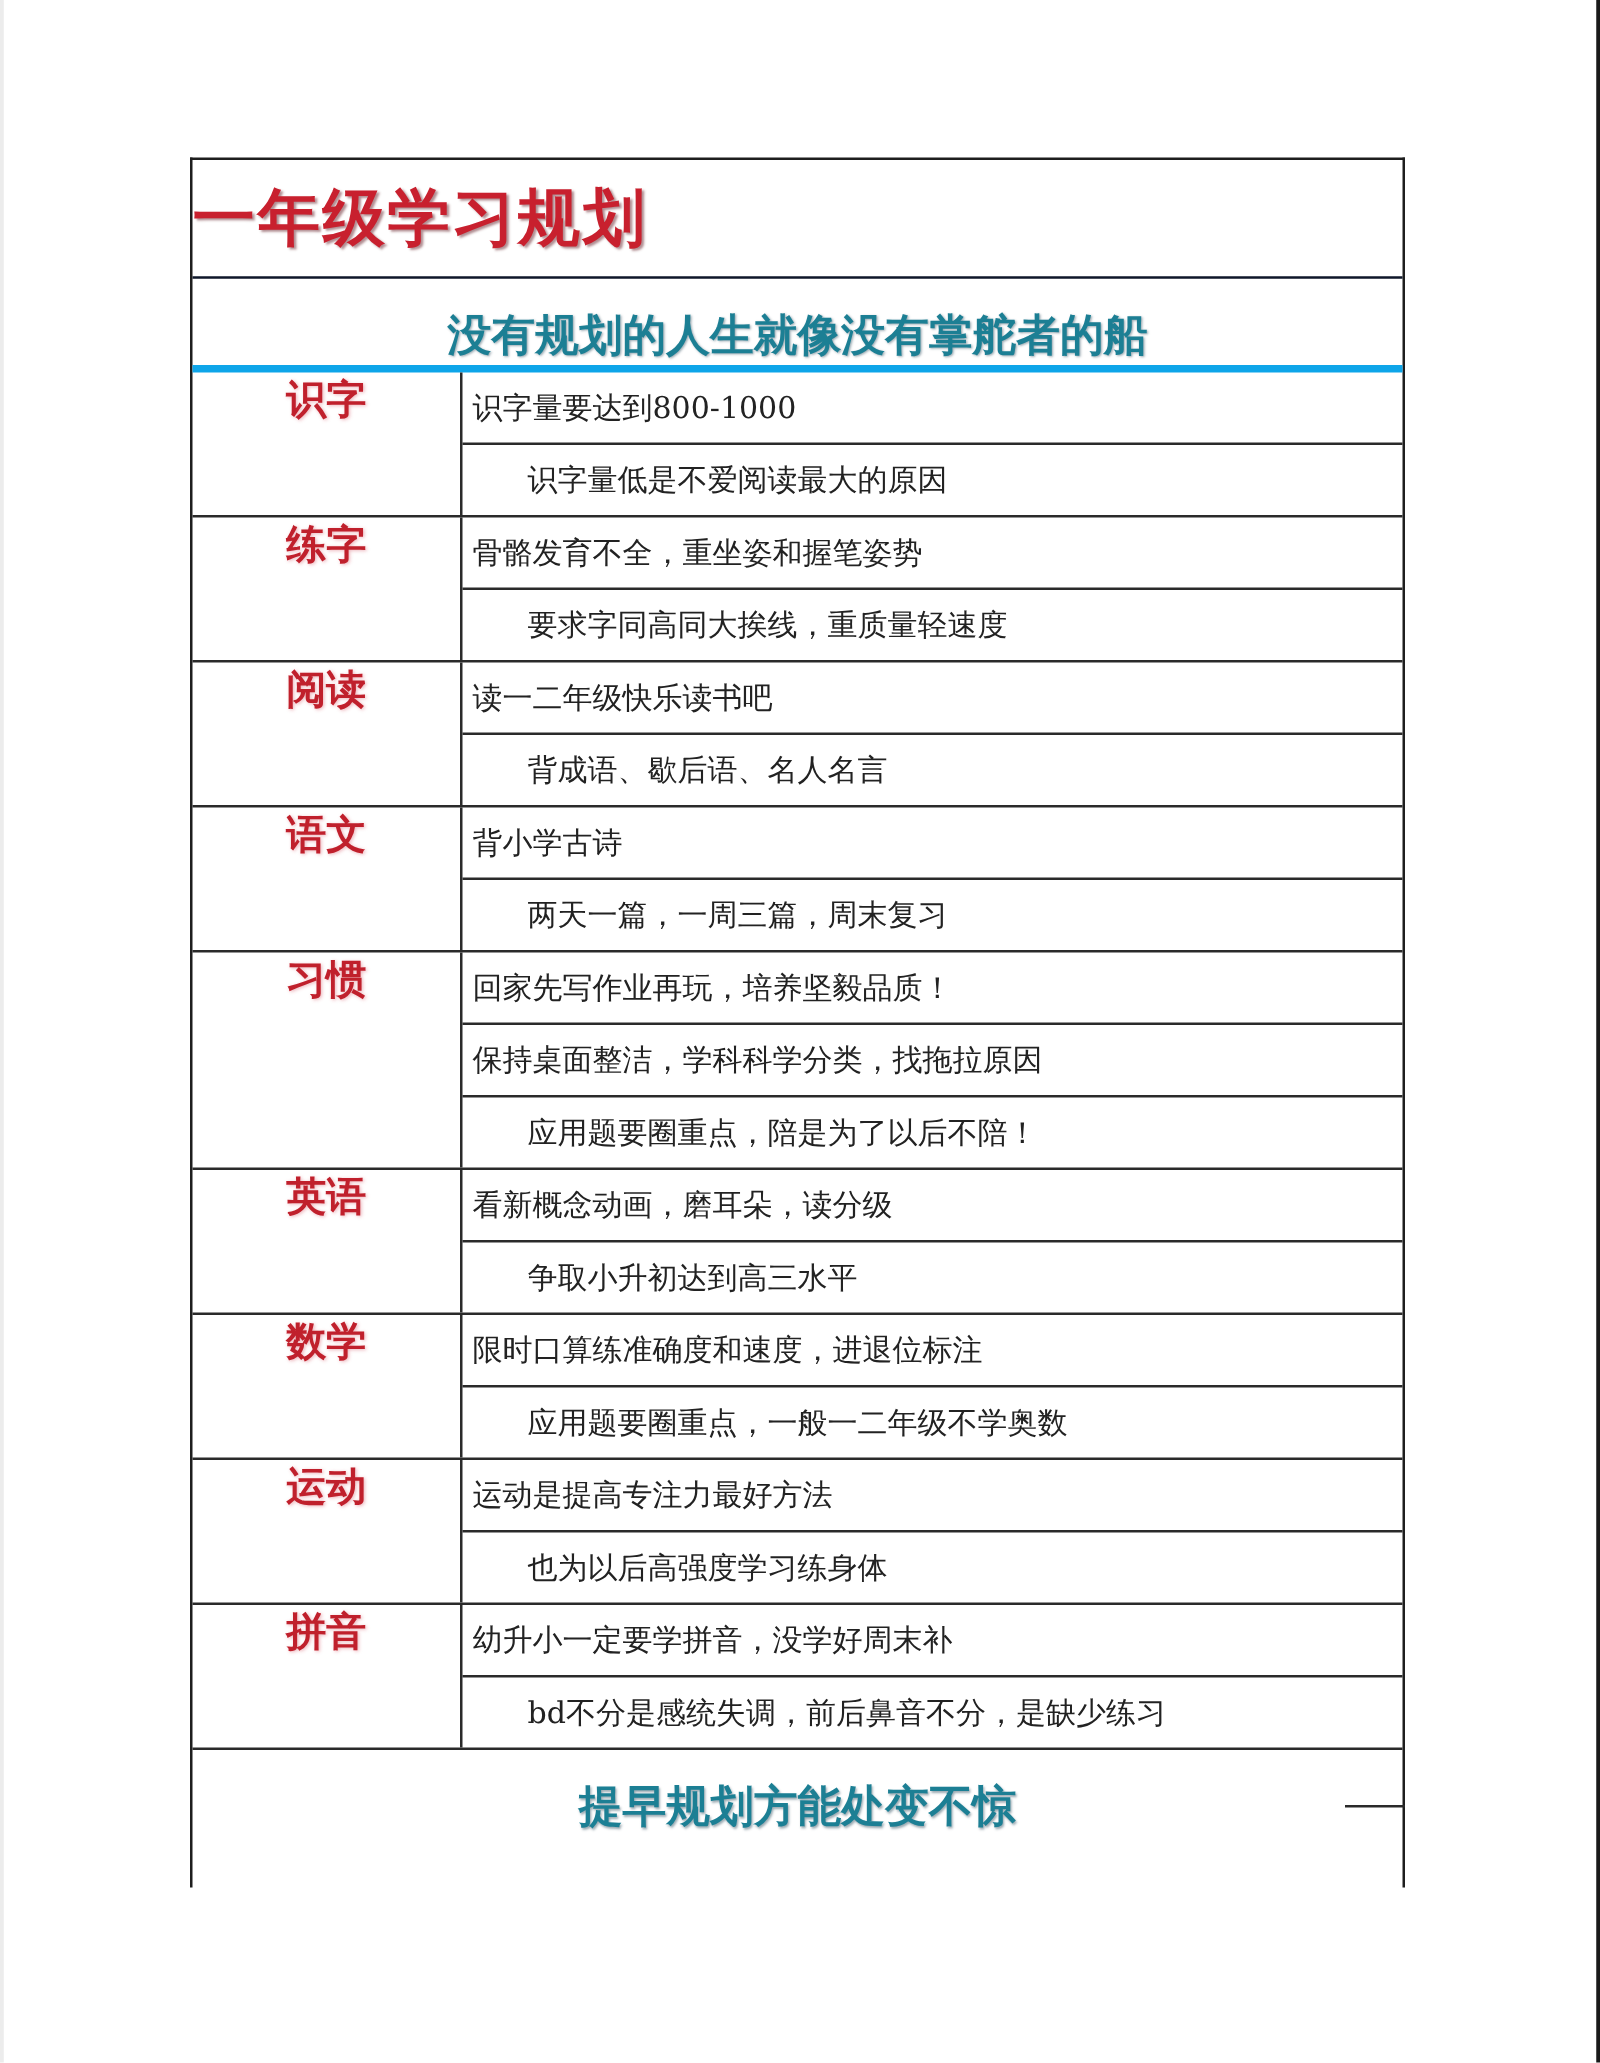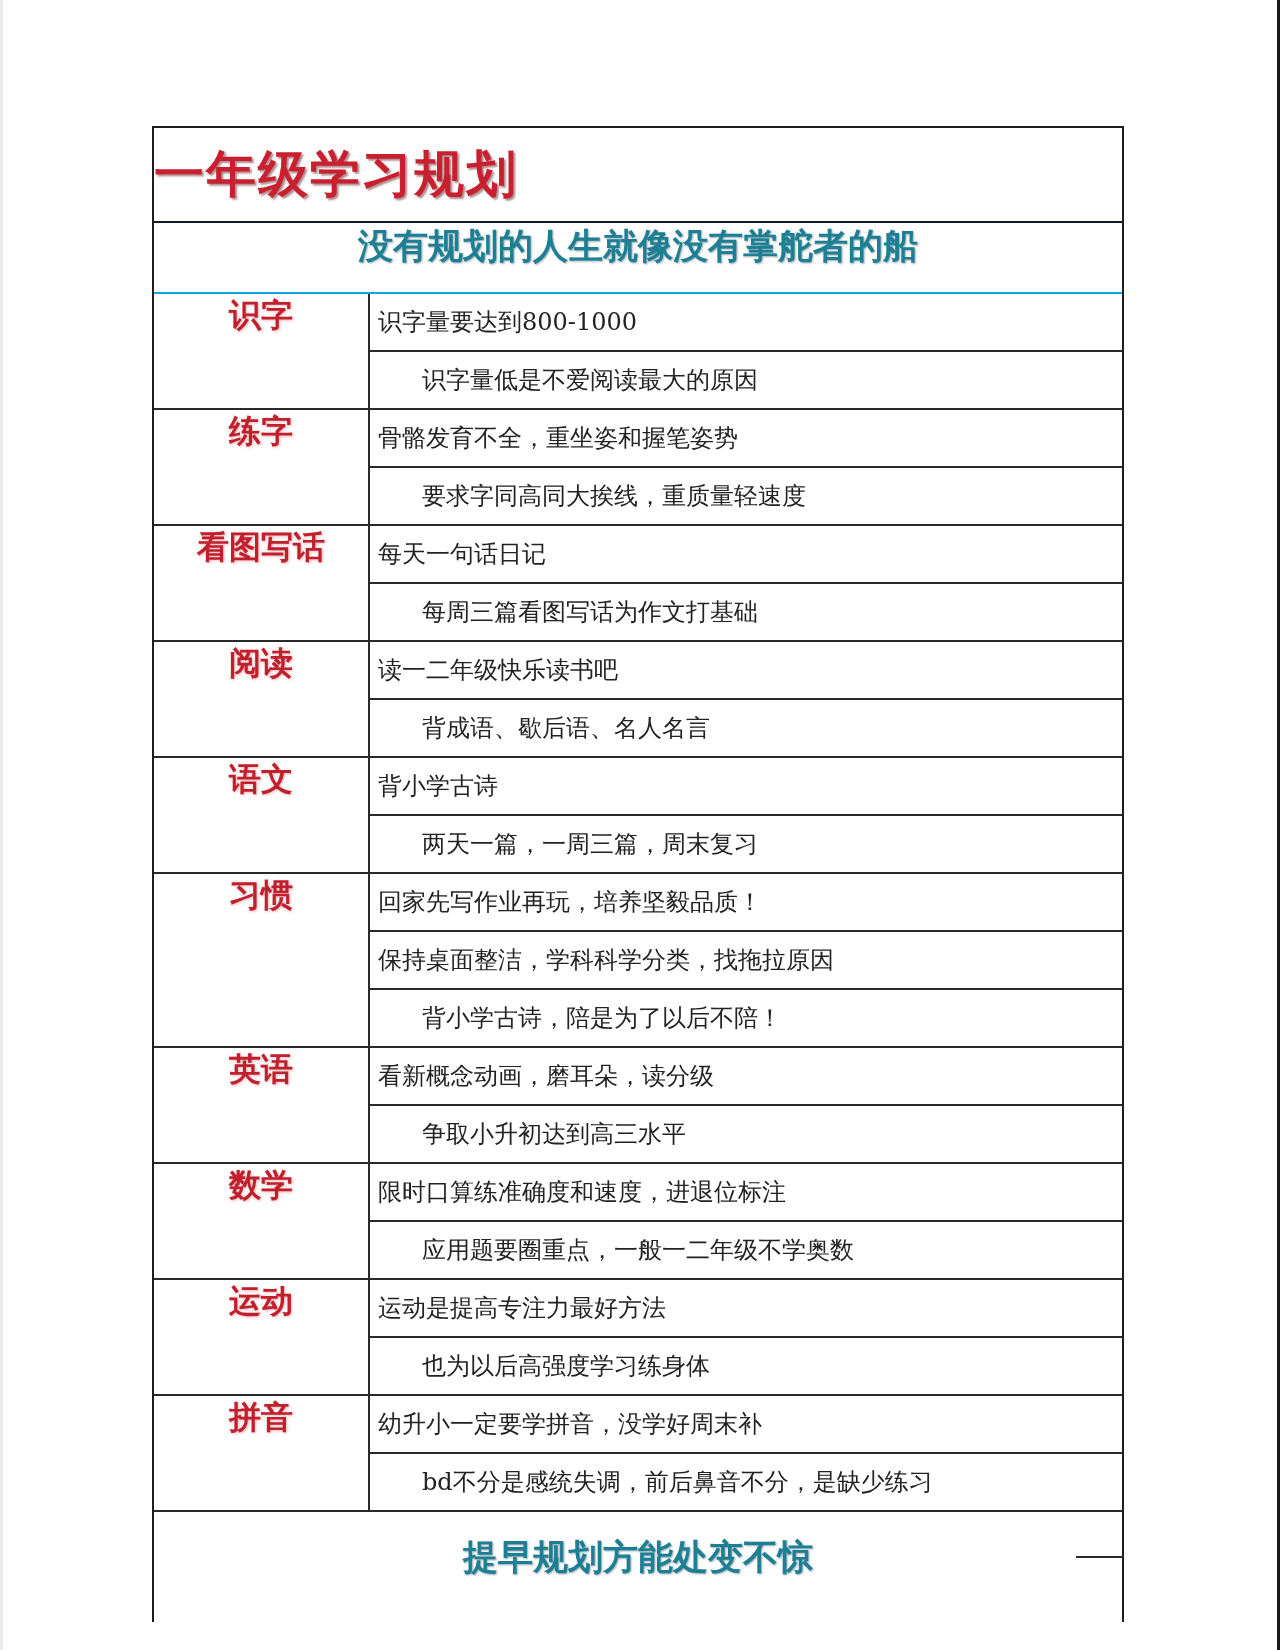--- a/index.html
+++ b/index.html
@@ -44,23 +44,23 @@
     .title-text {
       font-family: "DejaVu Sans", "Liberation Sans", sans-serif;
       font-size: 50px;
       font-weight: bold;
       letter-spacing: 2px;
       color: #c8202e;
       text-shadow: 2px 2px 2px rgba(80, 0, 10, 0.45);
     }
     .subtitle-row {
       height: 69px;
-      border-bottom: 2px solid #0ea5e9;
-      display: flex;
-      align-items: flex-start;
+      border-bottom: 6px solid #0ea5e9;
+      display: flex;
+      align-items: flex-end;
       justify-content: center;
     }
     .subtitle-text, .footer-text {
       font-family: "DejaVu Sans", "Liberation Sans", sans-serif;
       font-size: 35px;
       font-weight: bold;
       color: #1c7f94;
       text-shadow: 1px 1px 2px rgba(0, 40, 60, 0.4);
     }
     .section {
@@ -147,29 +147,20 @@
   <div class="section">
     <div class="section-label">
       <span>练字</span>
     </div>
     <div class="section-items">
       <div class="item">骨骼发育不全，重坐姿和握笔姿势</div>
       <div class="item">要求字同高同大挨线，重质量轻速度</div>
     </div>
   </div>
 
-  <div class="section">
-    <div class="section-label">
-      <span>看图写话</span>
-    </div>
-    <div class="section-items">
-      <div class="item">每天一句话日记</div>
-      <div class="item">每周三篇看图写话为作文打基础</div>
-    </div>
-  </div>
 
   <div class="section">
     <div class="section-label">
       <span>阅读</span>
     </div>
     <div class="section-items">
       <div class="item">读一二年级快乐读书吧</div>
       <div class="item">背成语、歇后语、名人名言</div>
     </div>
   </div>
@@ -184,21 +175,21 @@
     </div>
   </div>
 
   <div class="section">
     <div class="section-label">
       <span>习惯</span>
     </div>
     <div class="section-items">
       <div class="item">回家先写作业再玩，培养坚毅品质！</div>
       <div class="item">保持桌面整洁，学科科学分类，找拖拉原因</div>
-      <div class="item">背小学古诗，陪是为了以后不陪！</div>
+      <div class="item">应用题要圈重点，陪是为了以后不陪！</div>
     </div>
   </div>
 
   <div class="section">
     <div class="section-label">
       <span>英语</span>
     </div>
     <div class="section-items">
       <div class="item">看新概念动画，磨耳朵，读分级</div>
       <div class="item">争取小升初达到高三水平</div>

